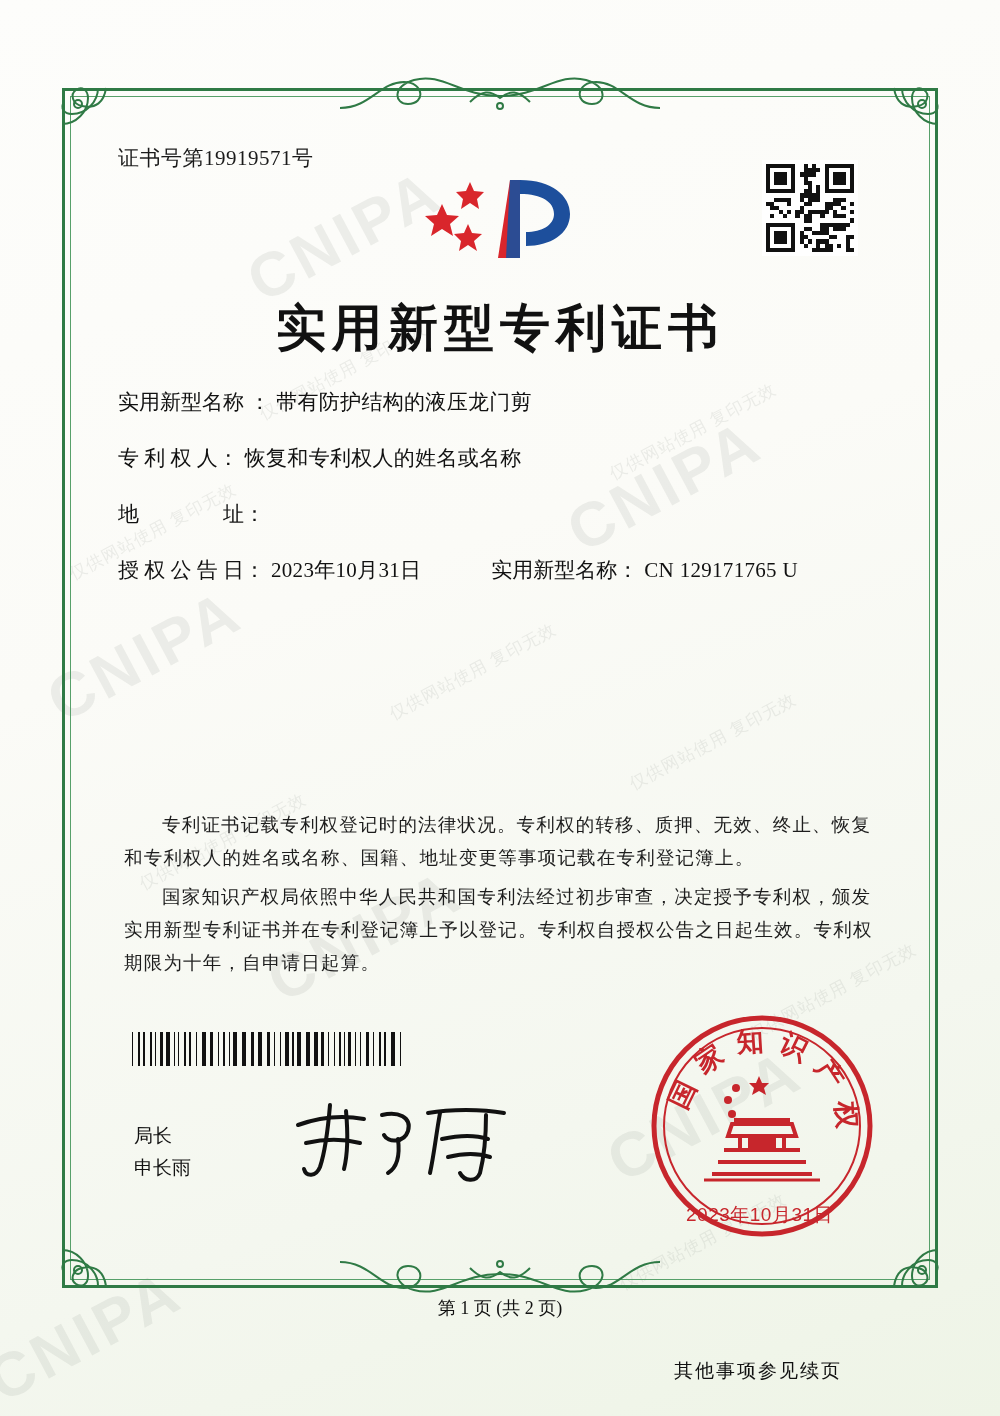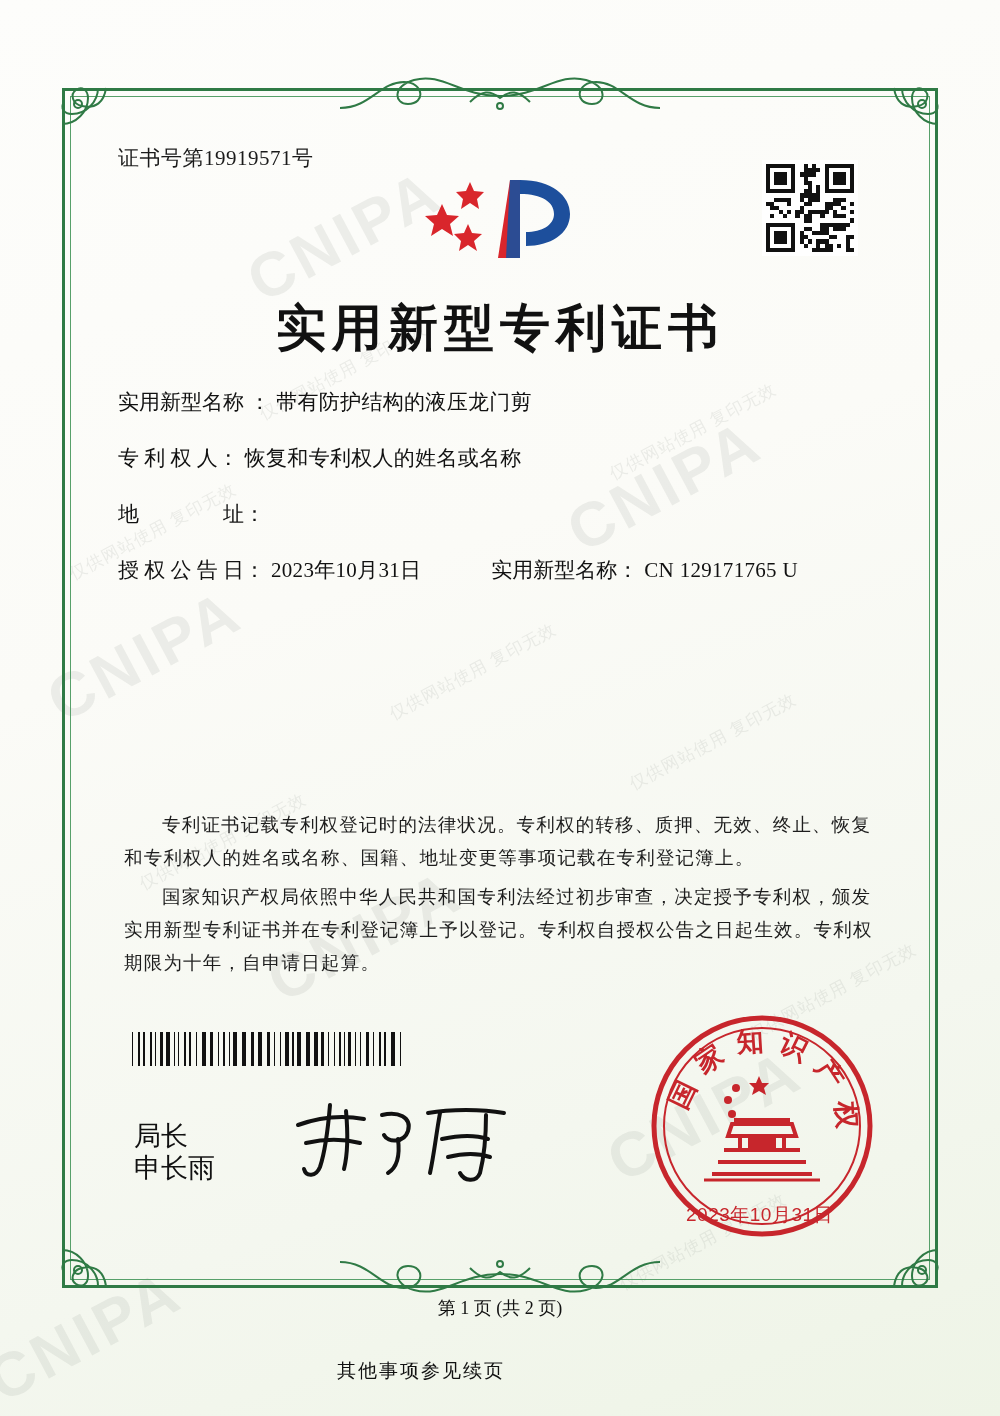--- a/index.html
+++ b/index.html
@@ -169,21 +169,21 @@
   .barcode i {
     display: block;
     background: #111;
     height: 34px;
     margin-right: 1px;
   }
   
   .sig-label {
     position: absolute;
     left: 134px; top: 1120px;
-    font-size: 27px;
+    font-size: 19px;
     line-height: 32px;
     color: #111;
   }
   .sig-script {
     position: absolute;
     left: 290px; top: 1095px;
     width: 240px; height: 90px;
   }
   
   .seal {
@@ -205,21 +205,21 @@
     left: 0; top: 1296px;
     width: 1000px;
     text-align: center;
     font-size: 18px;
     color: #111;
   }
   .footer-note {
     position: absolute;
     left: 0; top: 1358px;
     width: 842px;
-    text-align: center;
+    text-align: right;
     font-size: 19px;
     color: #111;
     letter-spacing: 2px;
   }
 </style>
 </head>
 <body>
 
 <div class="page">
 

